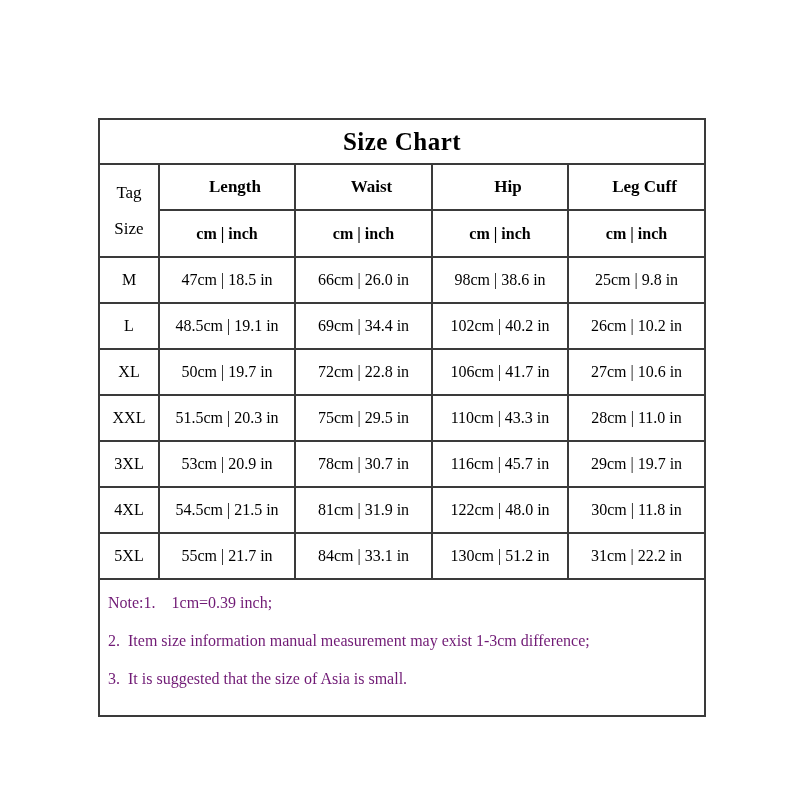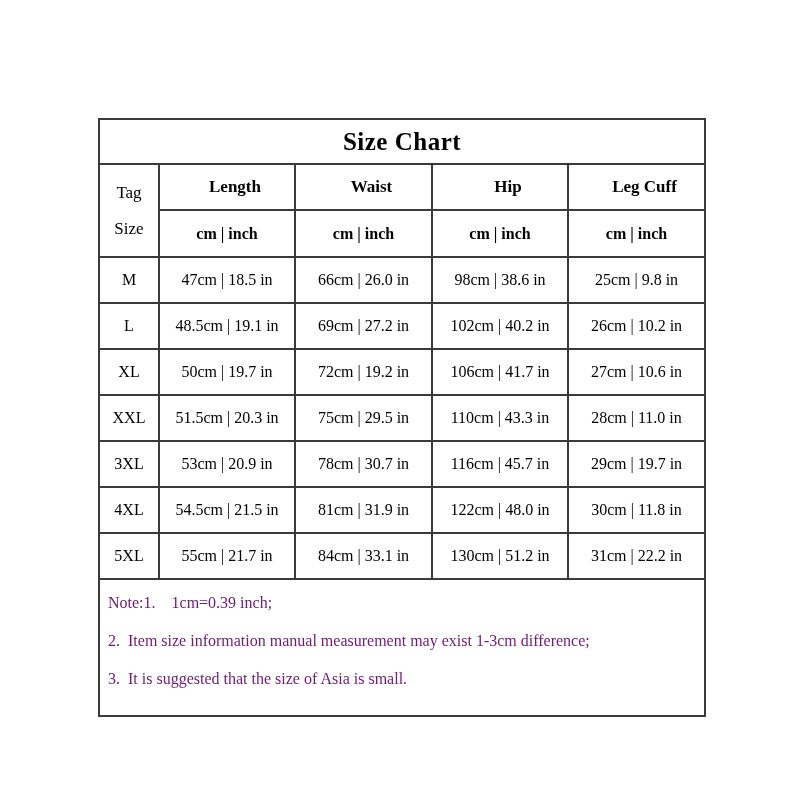--- a/index.html
+++ b/index.html
@@ -92,28 +92,28 @@
       <tr class="data-row">
         <td class="size-cell">M</td>
         <td>47cm | 18.5 in</td>
         <td>66cm | 26.0 in</td>
         <td>98cm | 38.6 in</td>
         <td>25cm | 9.8 in</td>
       </tr>
       <tr class="data-row">
         <td class="size-cell">L</td>
         <td>48.5cm | 19.1 in</td>
-        <td>69cm | 27.2 in</td>
+        <td>69cm | 34.4 in</td>
         <td>102cm | 40.2 in</td>
         <td>26cm | 10.2 in</td>
       </tr>
       <tr class="data-row">
         <td class="size-cell">XL</td>
         <td>50cm | 19.7 in</td>
-        <td>72cm | 19.2 in</td>
+        <td>72cm | 22.8 in</td>
         <td>106cm | 41.7 in</td>
         <td>27cm | 10.6 in</td>
       </tr>
       <tr class="data-row">
         <td class="size-cell">XXL</td>
         <td>51.5cm | 20.3 in</td>
         <td>75cm | 29.5 in</td>
         <td>110cm | 43.3 in</td>
         <td>28cm | 11.0 in</td>
       </tr>

